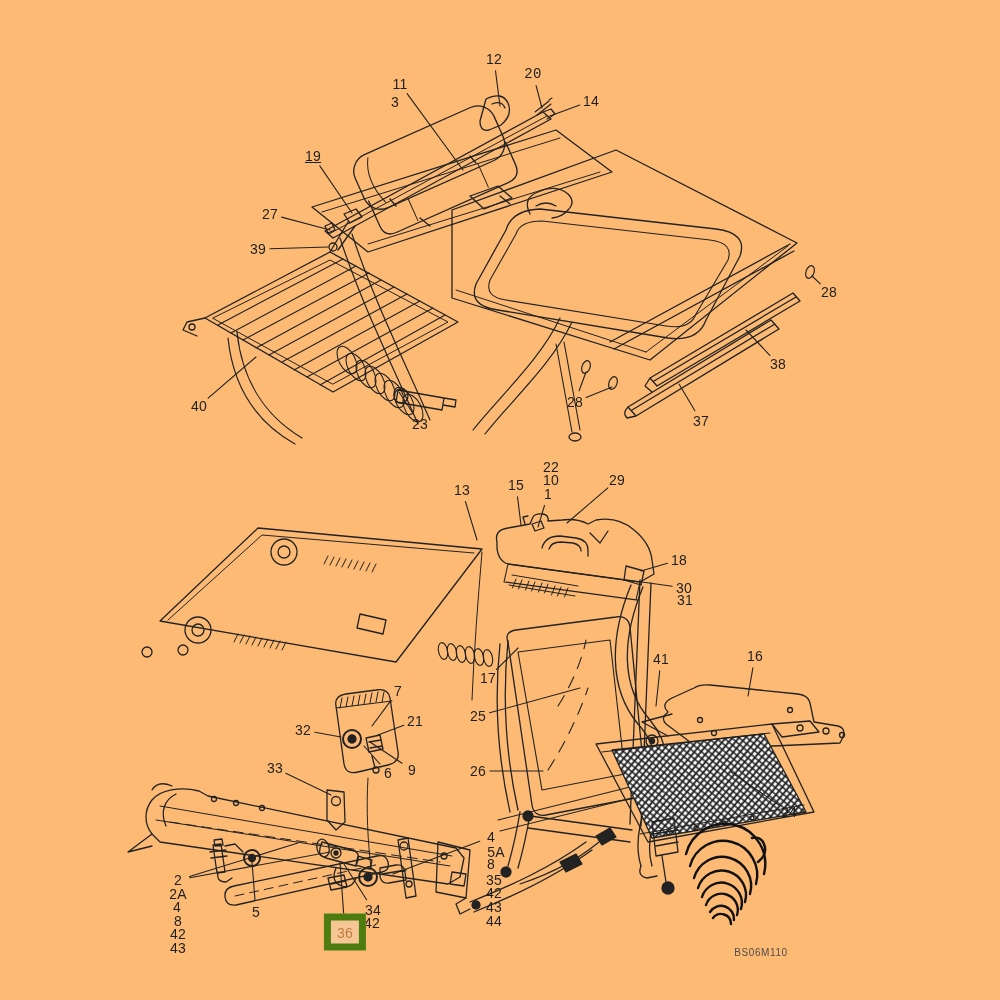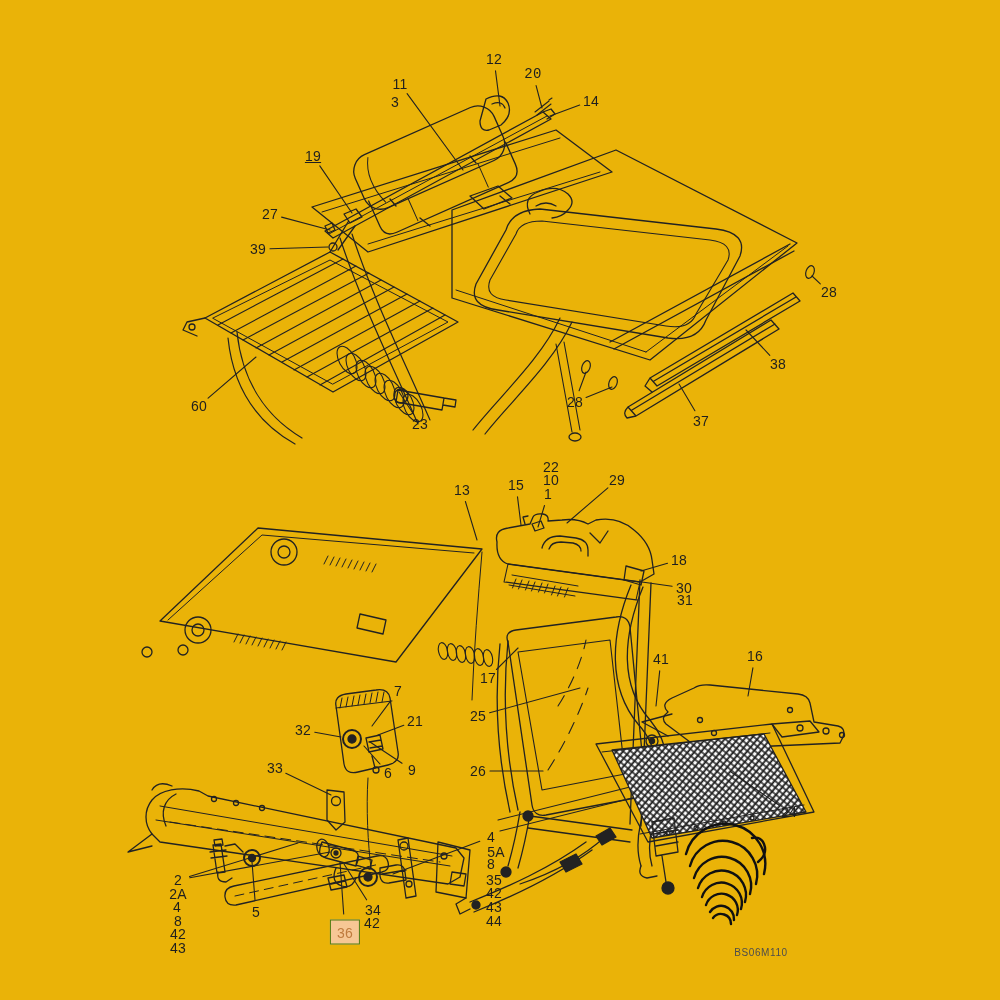--- a/index.html
+++ b/index.html
@@ -1,22 +1,22 @@
 <!DOCTYPE html>
 <html><head>
 <meta charset="utf-8">
 <style>
   html,body{margin:0;padding:0;background:#ffffff;}
-  #page{position:relative;width:1000px;height:1000px;background:#eab308;overflow:hidden;
+  #page{position:relative;width:1000px;height:1000px;background:#fdba74;overflow:hidden;
         font-family:"Liberation Sans",sans-serif;}
   #artwork{position:absolute;left:0;top:0;}
   .callout{position:absolute;transform:translate(-50%,-50%);
            font-family:"Liberation Sans",sans-serif;font-size:14px;color:#1f1f1f;
            letter-spacing:.3px;white-space:nowrap;z-index:3;cursor:default;}
-  .callout.hl{background:#f6c795;border:1px solid #4d7c0f;color:#bf7b3e;
+  .callout.hl{background:#f6c795;border:7px solid #4d7c0f;color:#bf7b3e;
               padding:4px 6px 3px 6px;transform:translate(-50%,-50%);}
   #code{position:absolute;font-size:10px;color:#4d4d4d;letter-spacing:.6px;
         transform:translate(-50%,-50%);z-index:3;}
 </style>
 </head>
 <body>
 
 <div id="page">
 
 <svg id="artwork" width="1000" height="1000" viewBox="0 0 1000 1000" fill="none" stroke="#222" stroke-width="1.3" stroke-linecap="round" stroke-linejoin="round">
@@ -299,21 +299,21 @@
 <div id="labels">
       <span class="callout" style="left: 494px; top: 59px;">12</span>
       <span class="callout" style="left: 533px; top: 74px; font-family: Liberation Mono, monospace;">20</span>
       <span class="callout" style="left: 400px; top: 84px;">11</span>
       <span class="callout" style="left: 395px; top: 102px;">3</span>
       <span class="callout" style="left: 591px; top: 101px;">14</span>
       <span class="callout" style="left: 313px; top: 156px; text-decoration: underline;">19</span>
       <span class="callout" style="left: 270px; top: 214px;">27</span>
       <span class="callout" style="left: 258px; top: 249px;">39</span>
       <span class="callout" style="left: 575px; top: 402px;">28</span>
-      <span class="callout" style="left: 199px; top: 406px;">60</span>
+      <span class="callout" style="left: 199px; top: 406px;">40</span>
       <span class="callout" style="left: 420px; top: 424px;">23</span>
       <span class="callout" style="left: 701px; top: 421px; text-align: right;">37</span>
       <span class="callout" style="left: 778px; top: 364px;">38</span>
       <span class="callout" style="left: 829px; top: 292px;">28</span>
       <span class="callout" style="left: 462px; top: 490px;">13</span>
       <span class="callout" style="left: 516px; top: 485px;">15</span>
       <span class="callout" style="left: 551px; top: 467px;">22</span>
       <span class="callout" style="left: 551px; top: 480px;">10</span>
       <span class="callout" style="left: 548px; top: 494px;">1</span>
       <span class="callout" style="left: 617px; top: 480px;">29</span>

